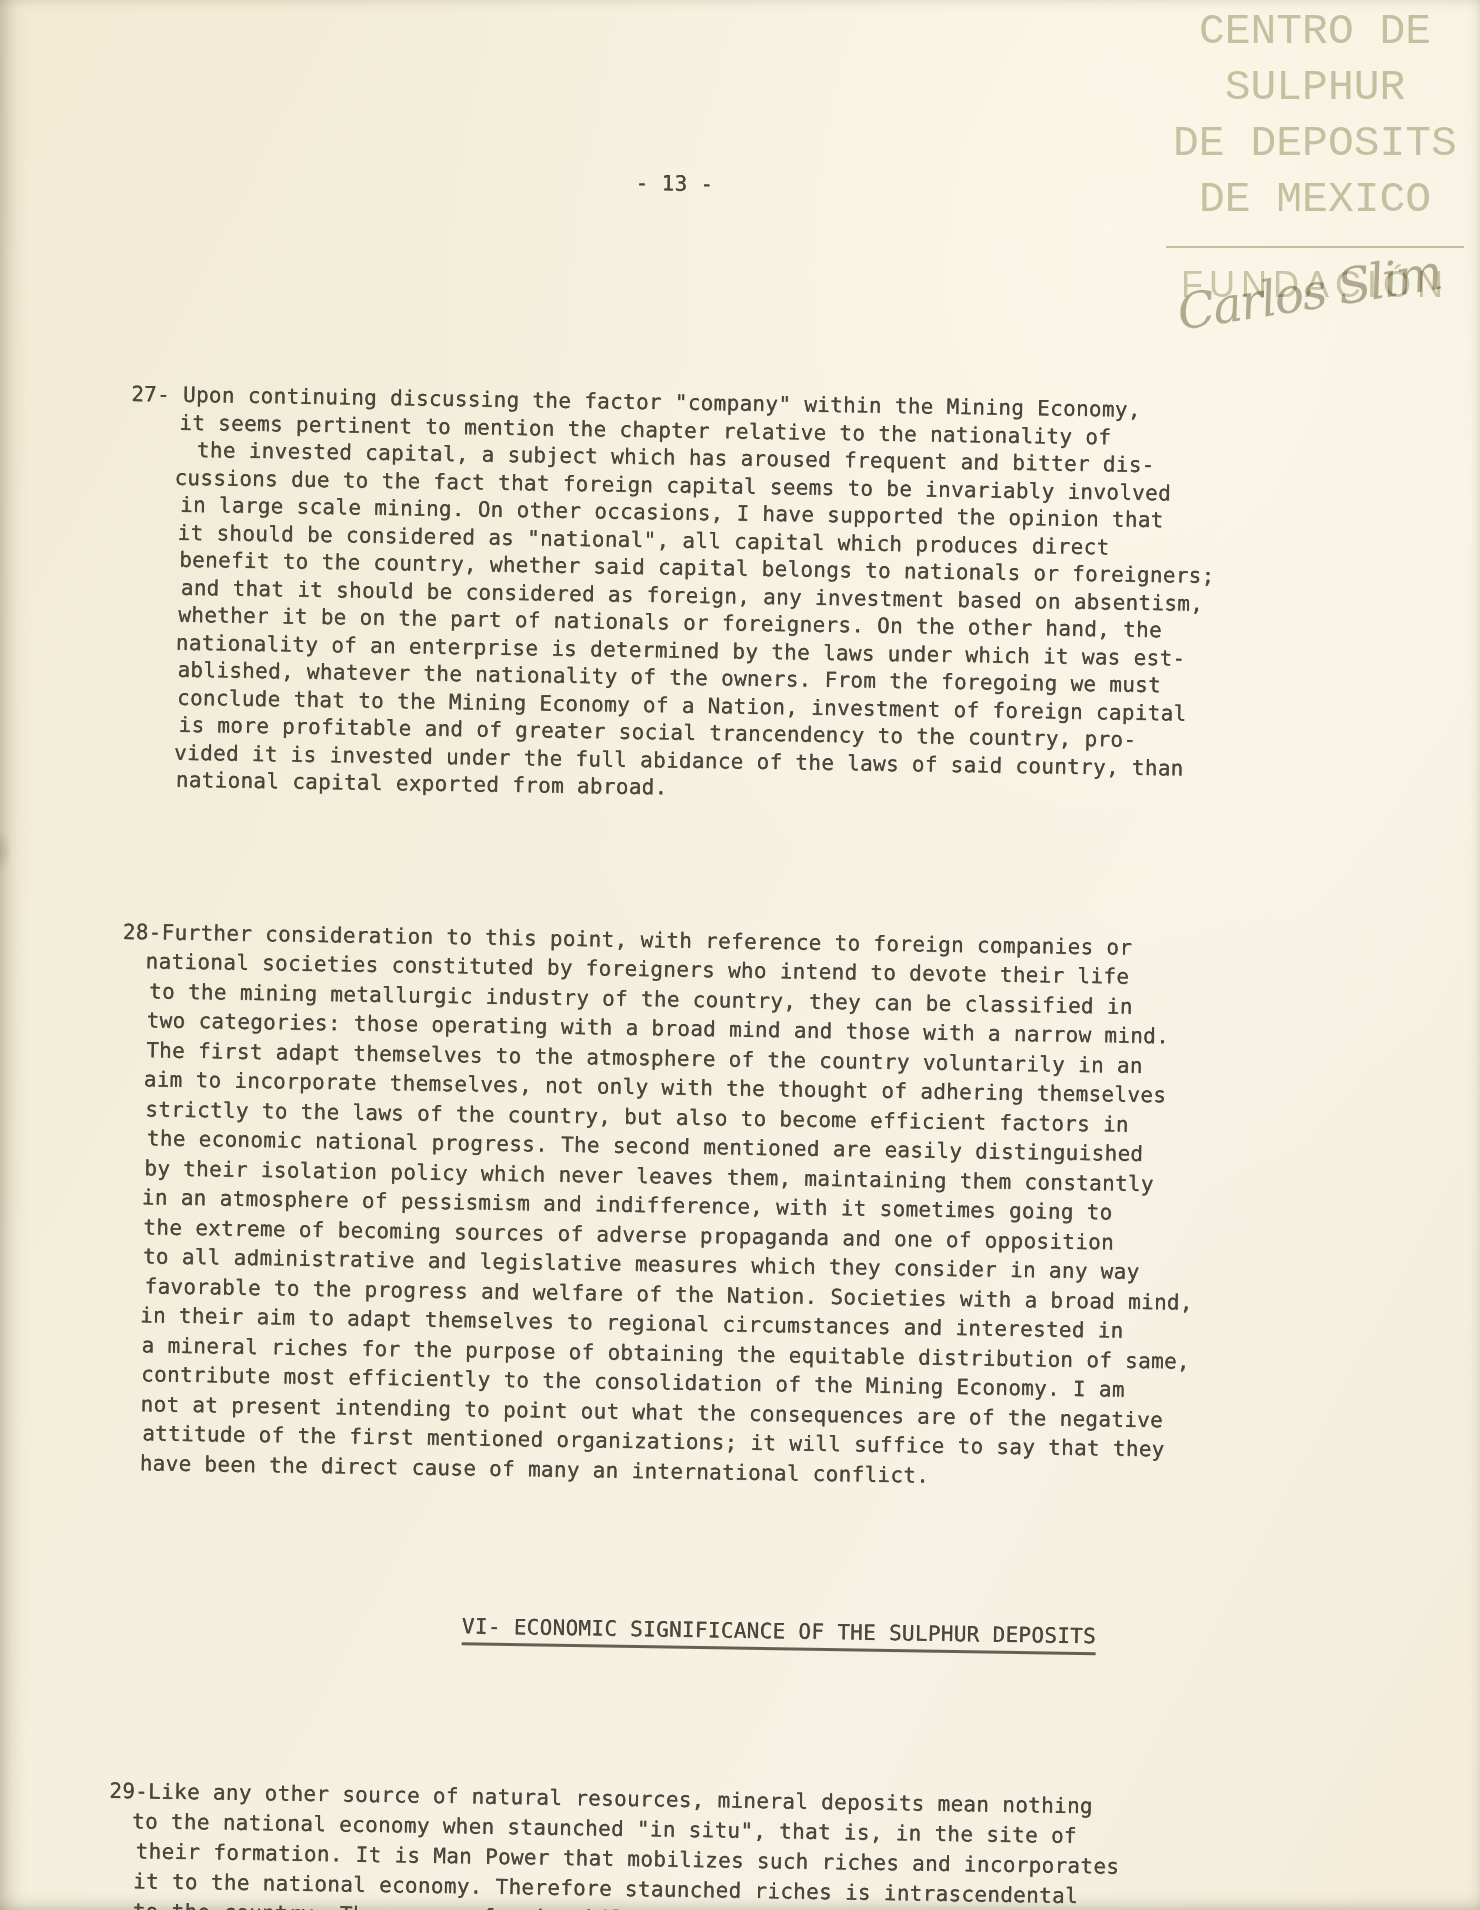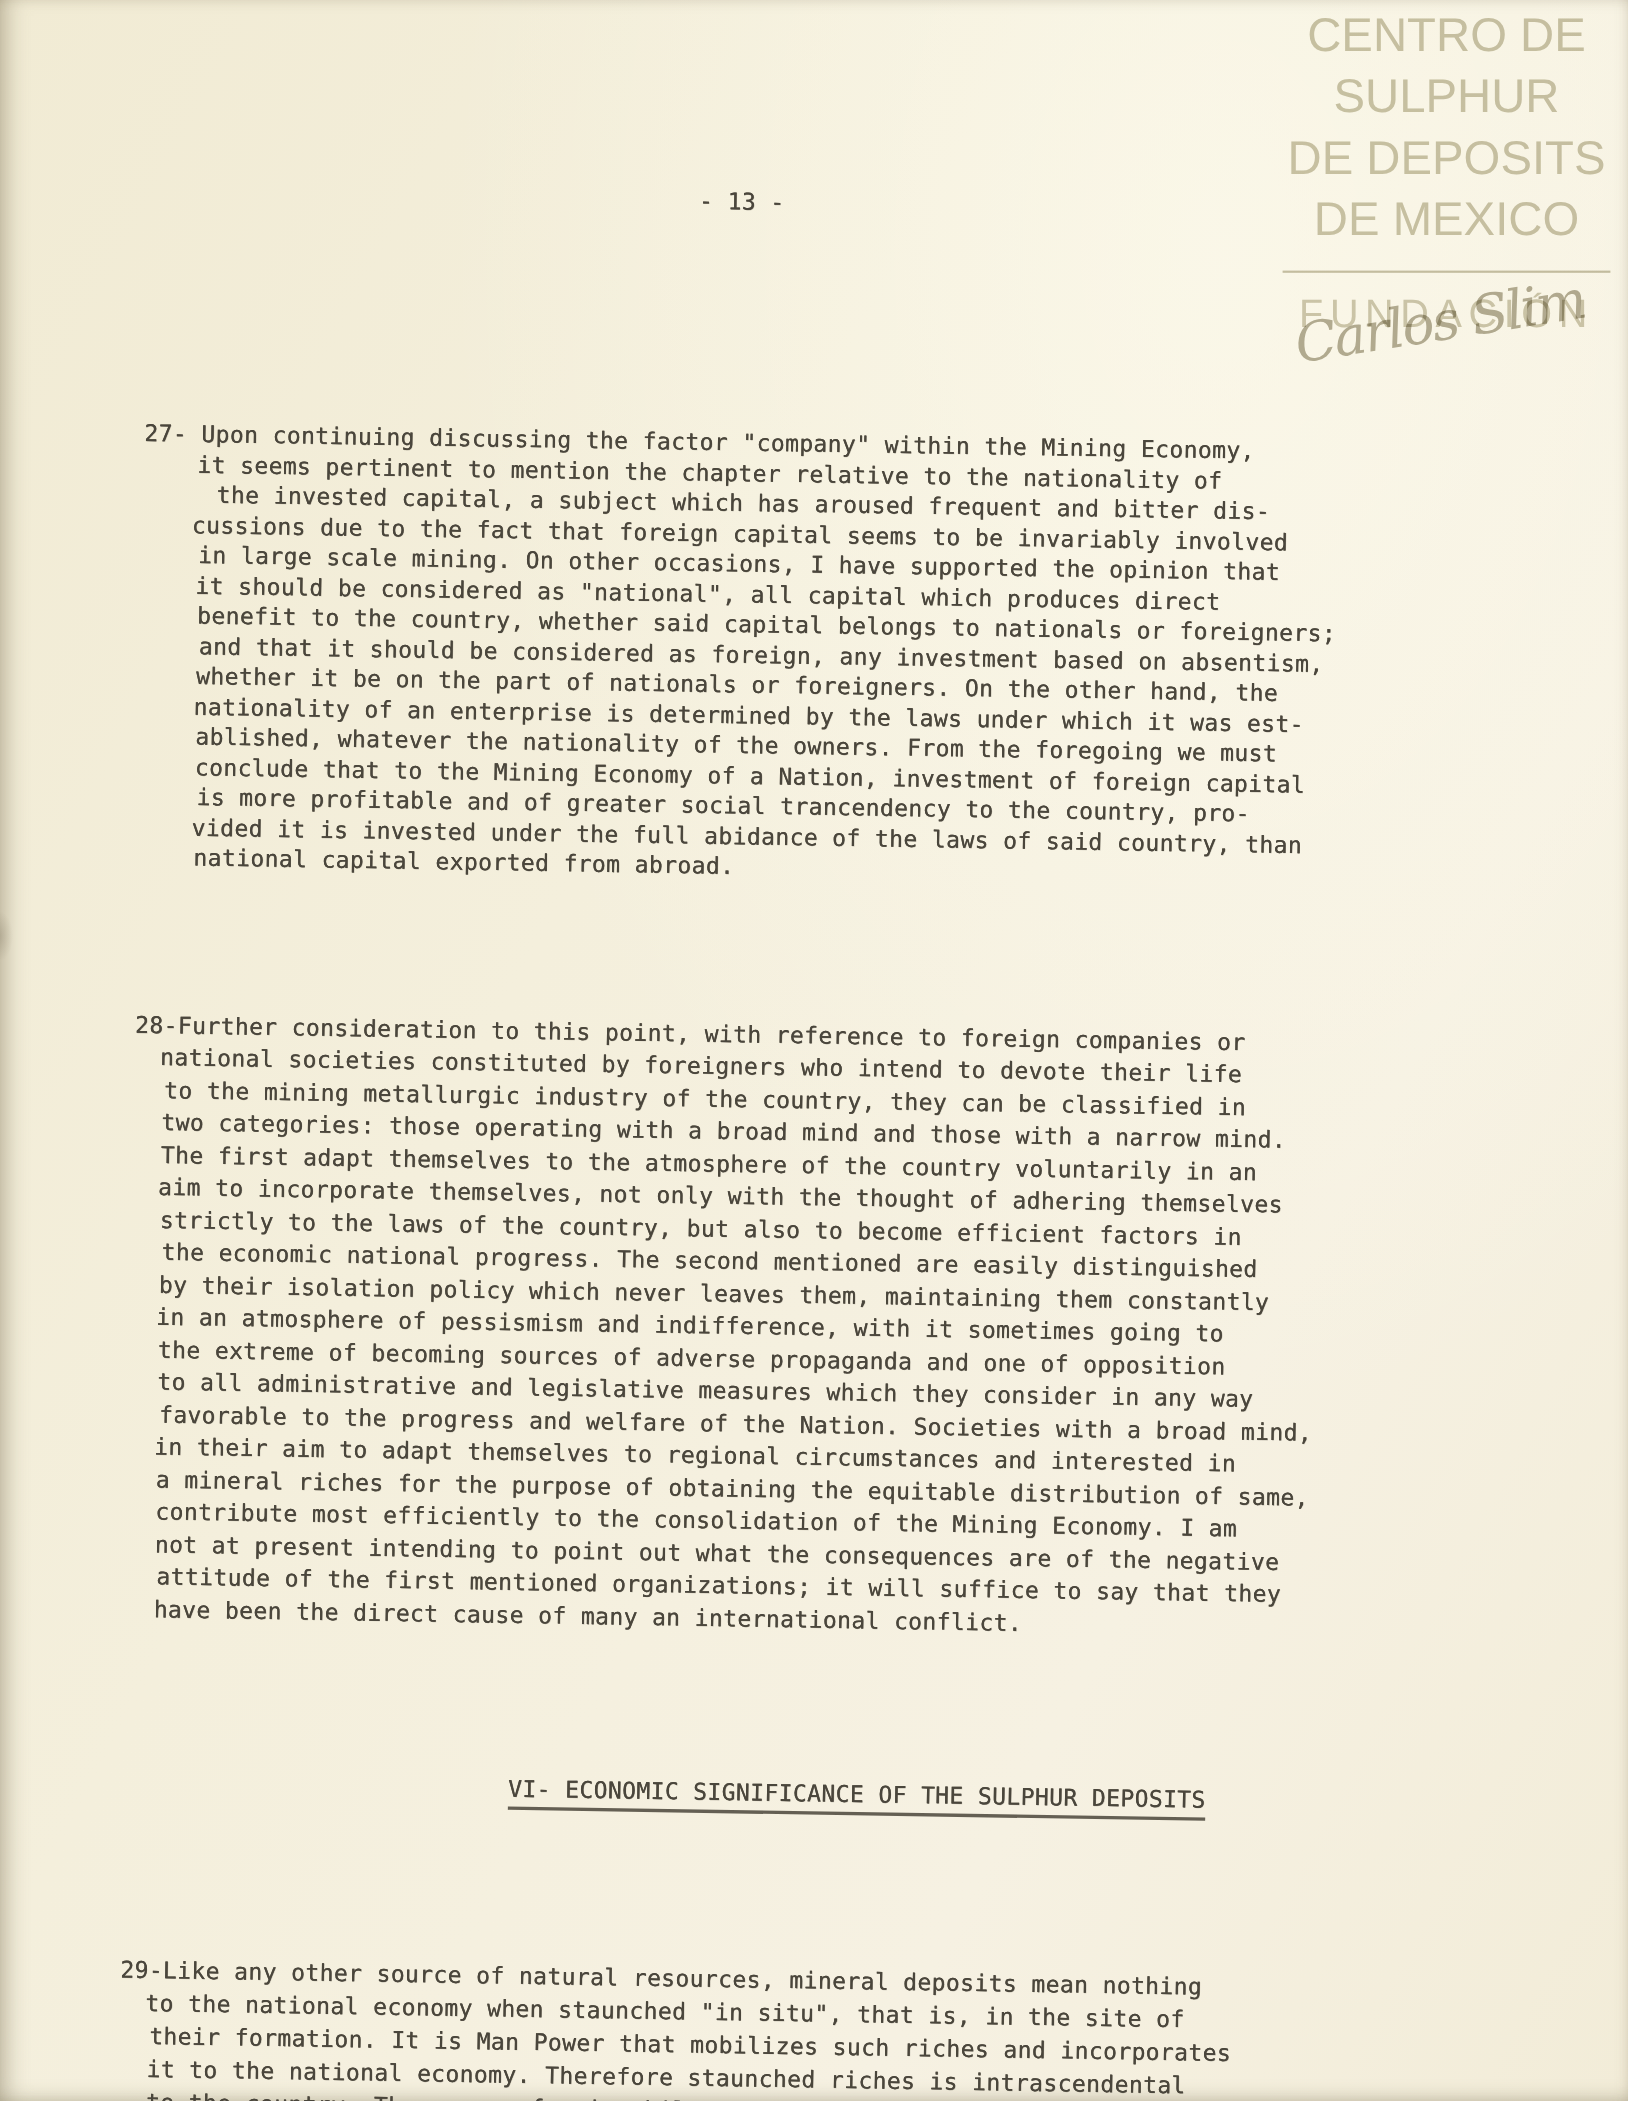--- a/index.html
+++ b/index.html
@@ -24,21 +24,21 @@
     border-radius:50%;
   }
   
   .letterhead{
     position:absolute;left:1166px;top:4px;width:298px;
     text-align:center;
     mix-blend-mode:multiply;
     pointer-events:none;
   }
   .letterhead .org-line{
-    font-family:Liberation Sans, sans-serif;
+    font-family:Liberation Mono, monospace;
     font-size:43px;line-height:56px;
     color:#cbc7b2;
     white-space:nowrap;
   }
   .letterhead .rule{
     height:2px;background:#c8c4b0;margin:18px 0 0 0;width:100%;
   }
   .letterhead .foundation{
     margin-top:19px;
     font-family:"Liberation Sans","DejaVu Sans",sans-serif;

